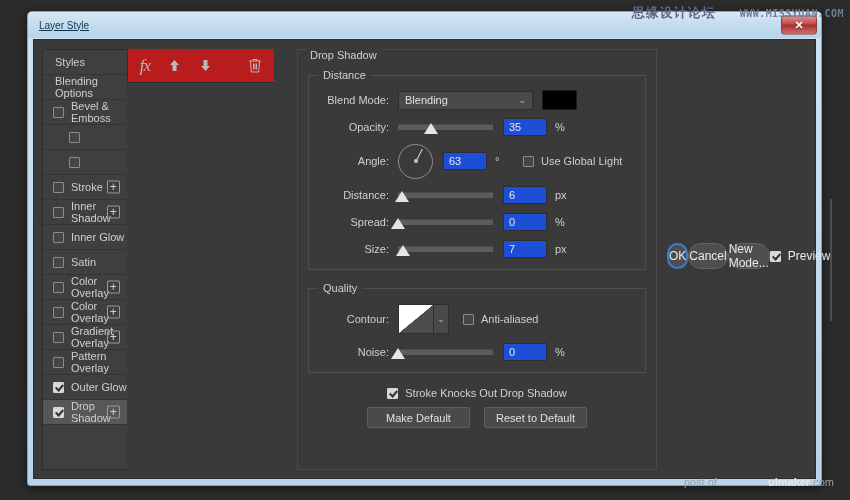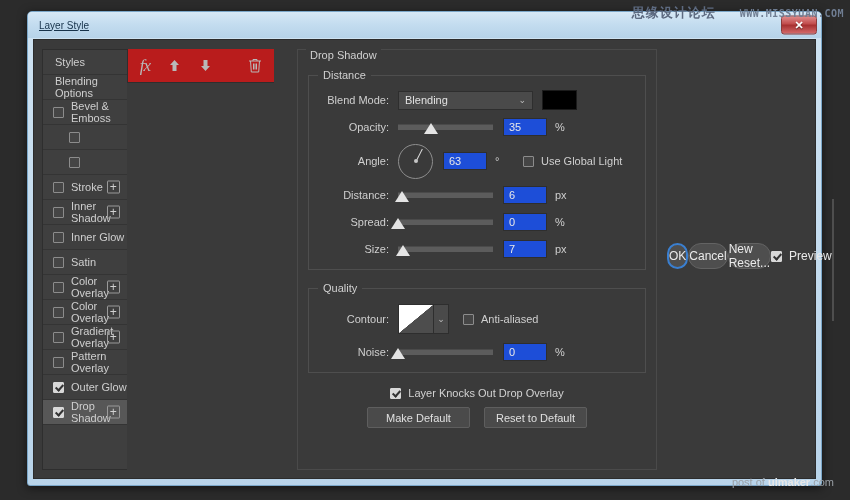--- a/index.html
+++ b/index.html
@@ -43,21 +43,21 @@
   }
   .wm-bottom {
     position: absolute;
     bottom: 12px;
     right: 16px;
     font-size: 11px;
     color: #9aa0a6;
     z-index: 6;
     white-space: nowrap;
   }
-  .wm-bottom b { color: #e8e8e8; font-weight: bold; }
+  .wm-bottom b { color: #e8e8e8; font-weight: bold; margin-left: 48px; }
 
   
   .window {
     position: absolute;
     left: 27px;
     top: 11px;
     width: 795px;
     height: 475px;
     background: linear-gradient(#cfe3f2, #b9d4ea);
     border: 1px solid #7ba7c9;
@@ -666,33 +666,33 @@
           <div class="track">
             <div class="thumb" id="noise-thumb" style="left: 0%;"></div>
           </div>
           <div class="numfield">0</div>
           <span class="unit">%</span>
         </div>
       </div>
 
       <div class="knockout-row">
         <span class="cb checked" id="cb-knockout"></span>
-        <span>Layer Knocks Out Drop Overlay</span>
+        <span>Stroke Knocks Out Drop Shadow</span>
       </div>
 
       <div class="defaults-row">
         <div class="btn-default">Make Default</div>
         <div class="btn-default">Reset to Default</div>
       </div>
     </div>
 
     <div class="right-col">
       <div class="btn-pill primary">OK</div>
       <div class="btn-pill">Cancel</div>
-      <div class="btn-pill">New Reset...</div>
+      <div class="btn-pill">New Mode...</div>
       <div class="preview-cb">
         <span class="cb checked" id="cb-preview"></span>
         <span>Preview</span>
       </div>
       <div class="preview-box">
         <div class="glow-sq"></div>
       </div>
     </div>
 
   </div>

